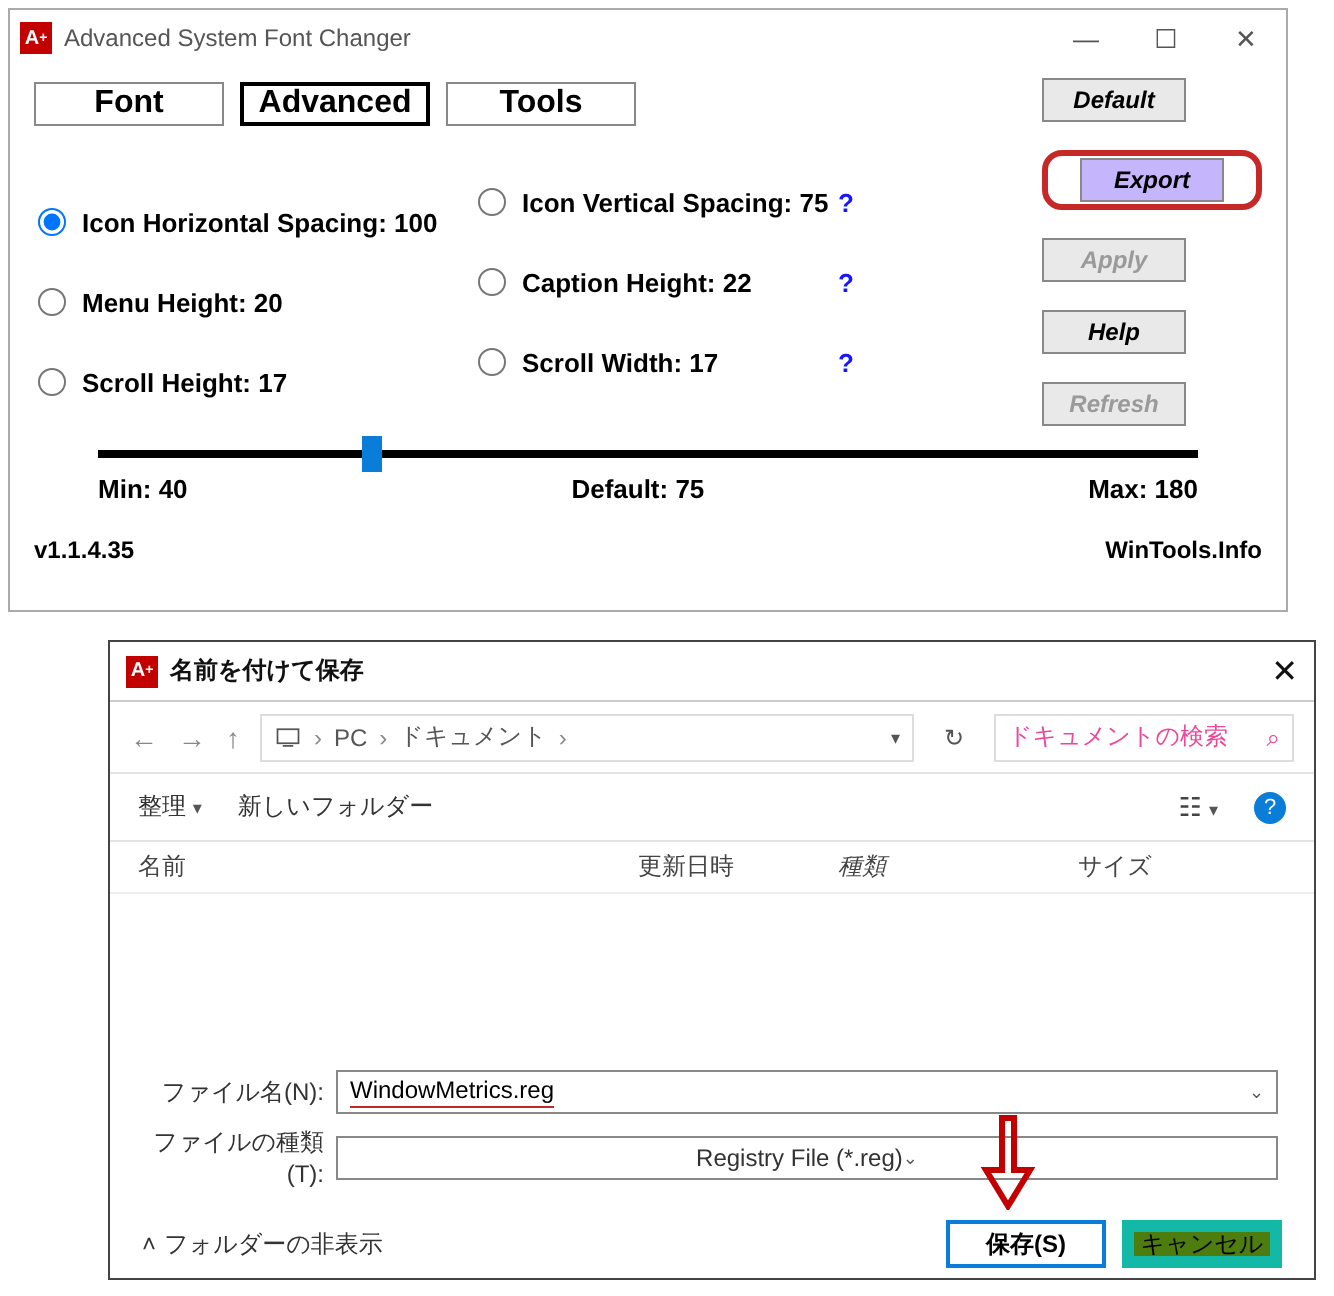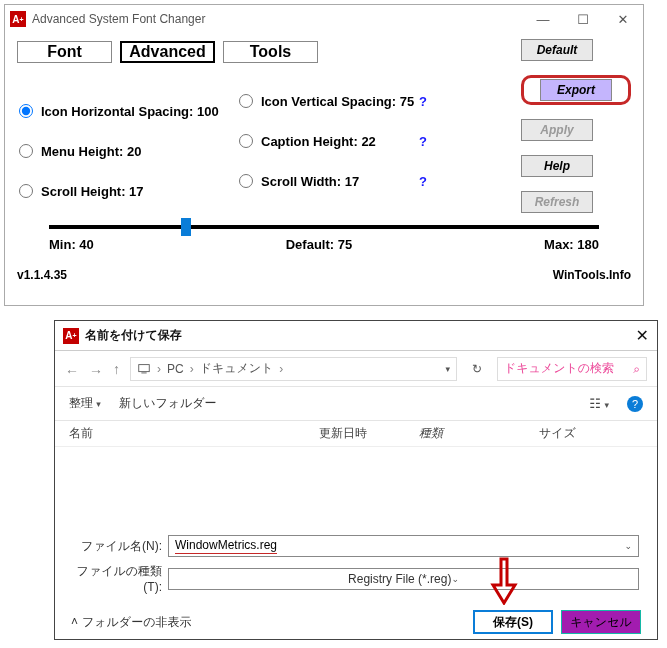--- a/index.html
+++ b/index.html
@@ -50,21 +50,21 @@
   .col-type { width: 120px; font-style: italic; }
   .col-size { width: 60px; }
   .file-area { height: 80px; }
   .form-rows { padding: 8px 18px 0 18px; font-size: 12px; }
   .form-row { display: flex; align-items: center; margin-bottom: 6px; }
   .form-label { width: 95px; text-align: right; padding-right: 6px; color: #333; }
   .form-input { flex: 1; height: 22px; border: 1px solid #888; padding: 0 6px; display: flex; align-items: center; justify-content: space-between; }
   .form-input.select { color: #333; justify-content: center; }
   .underline { border-bottom: 1px solid #c62828; display: inline-block; padding-bottom: 1px; }
   .dlg-btns { display: flex; justify-content: space-between; align-items: center; padding: 10px 16px; font-size: 12px; }
-  .dlg-btn { width: 80px; height: 24px; border: 1px solid #14b8a6; background: #a21caf; display: flex; align-items: center; justify-content: center; }
+  .dlg-btn { width: 80px; height: 24px; border: 6px solid #14b8a6; background: #4d7c0f; display: flex; align-items: center; justify-content: center; }
   .dlg-btn.save { border: 2px solid #0a7dd8; background: #fff; font-weight: bold; }
   .folder-hide { display: flex; align-items: center; gap: 4px; color: #333; }
   .red-arrow { position: absolute; right: 138px; bottom: 34px; }
   .dd { font-size: 9px; color: #555; }
 </style>
 </head>
 <body>
 
 <div class="win main-win">
   <div class="titlebar">

